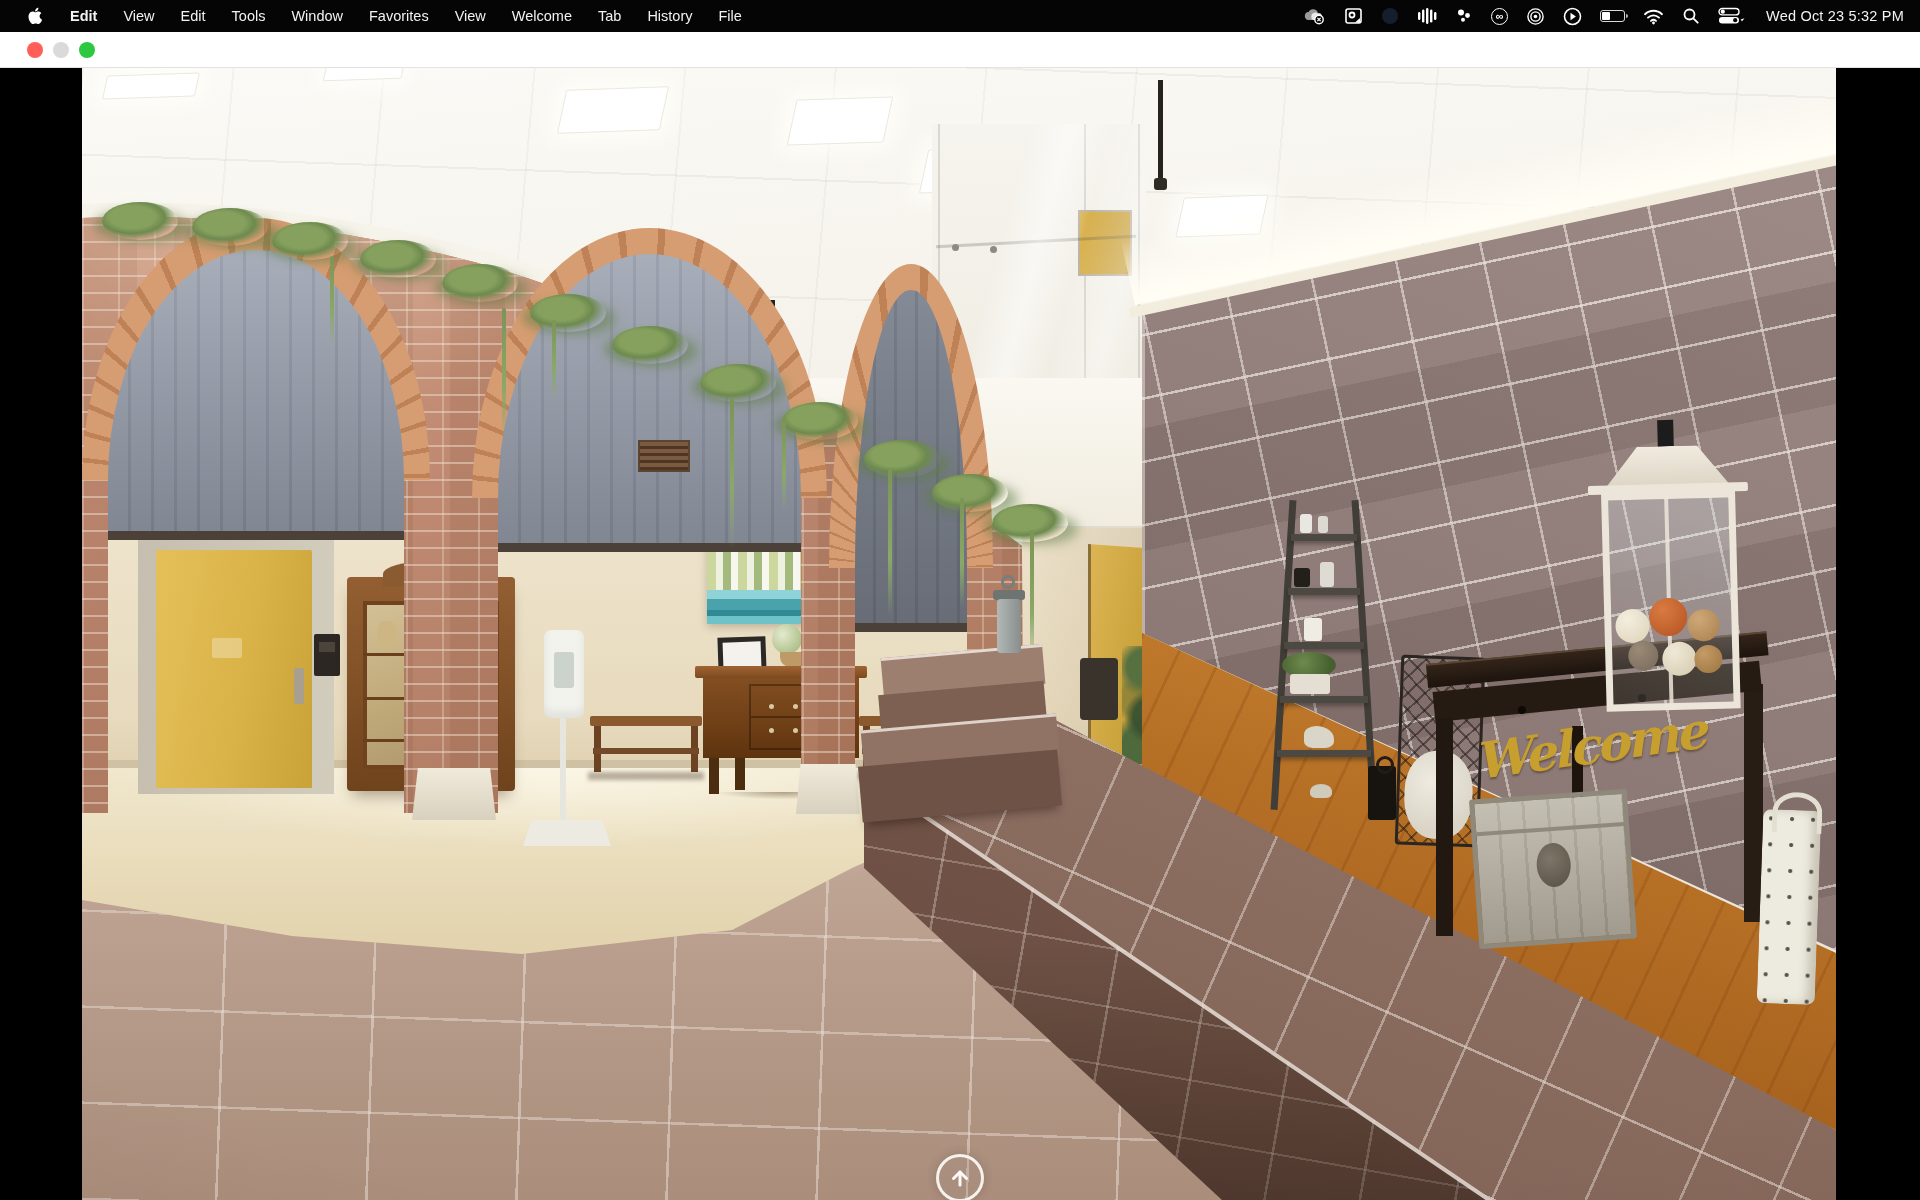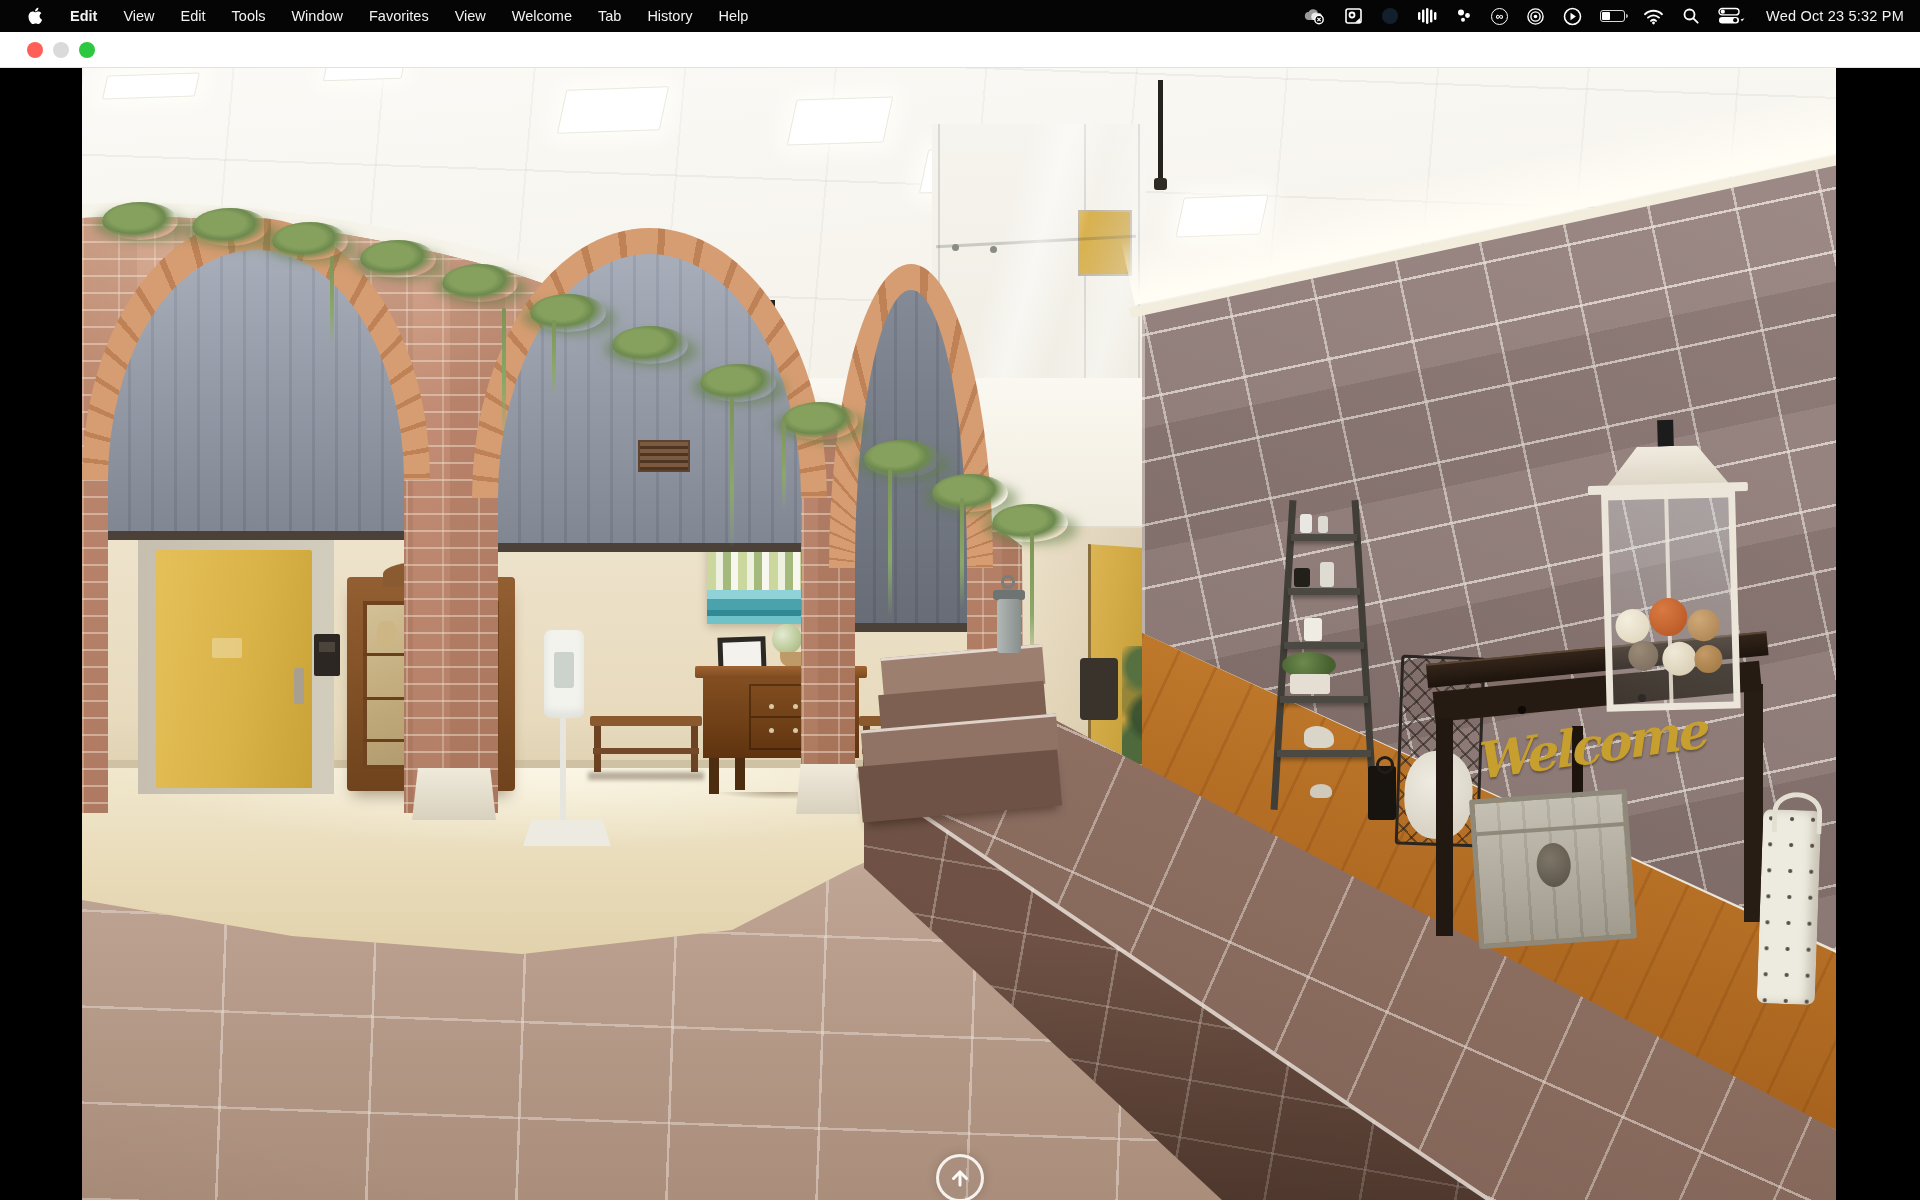--- a/index.html
+++ b/index.html
@@ -303,21 +303,21 @@
       <span class="appname">Edit</span>
       <span class="mi">View</span>
       <span class="mi">Edit</span>
       <span class="mi">Tools</span>
       <span class="mi">Window</span>
       <span class="mi">Favorites</span>
       <span class="mi">View</span>
       <span class="mi">Welcome</span>
       <span class="mi">Tab</span>
       <span class="mi">History</span>
-      <span class="mi">Help</span>
+      <span class="mi">File</span>
     </div>
     <div class="mb-right">
       <span class="sico">
         <svg width="24" height="18" viewBox="0 0 24 18">
           <path d="M6 13a4 4 0 0 1 .5-7.9A5 5 0 0 1 16 6.4 3.6 3.6 0 0 1 18.5 13H6z" fill="#9a9a9a"></path>
           <path d="M11 13a4 4 0 0 1 .4-6.9A4.6 4.6 0 0 1 16 6.4 3.6 3.6 0 0 1 18.5 13H11z" fill="#e8e8e8"></path>
           <circle cx="17" cy="12.5" r="4.2" fill="#050505" stroke="#fff" stroke-width="1.4"></circle>
           <path d="M15.4 10.9l3.2 3.2M18.6 10.9l-3.2 3.2" stroke="#fff" stroke-width="1.3"></path>
         </svg>
       </span>

